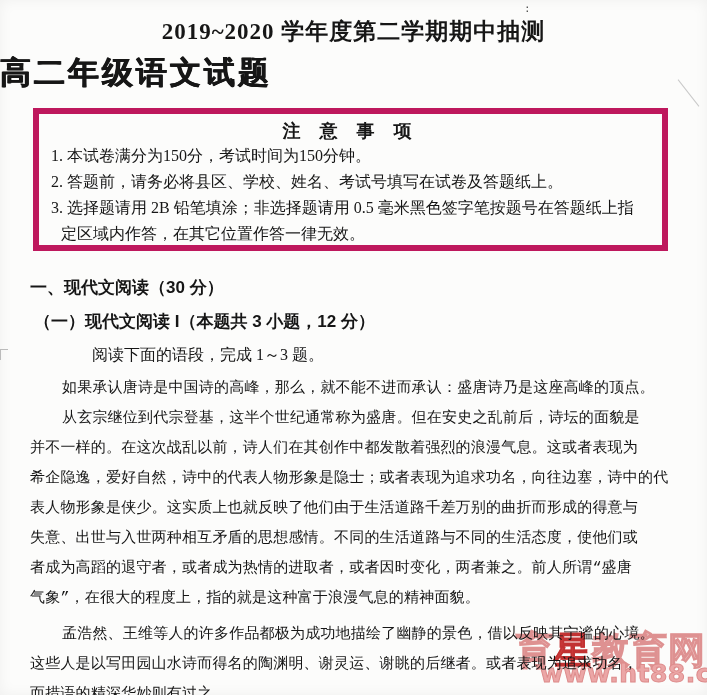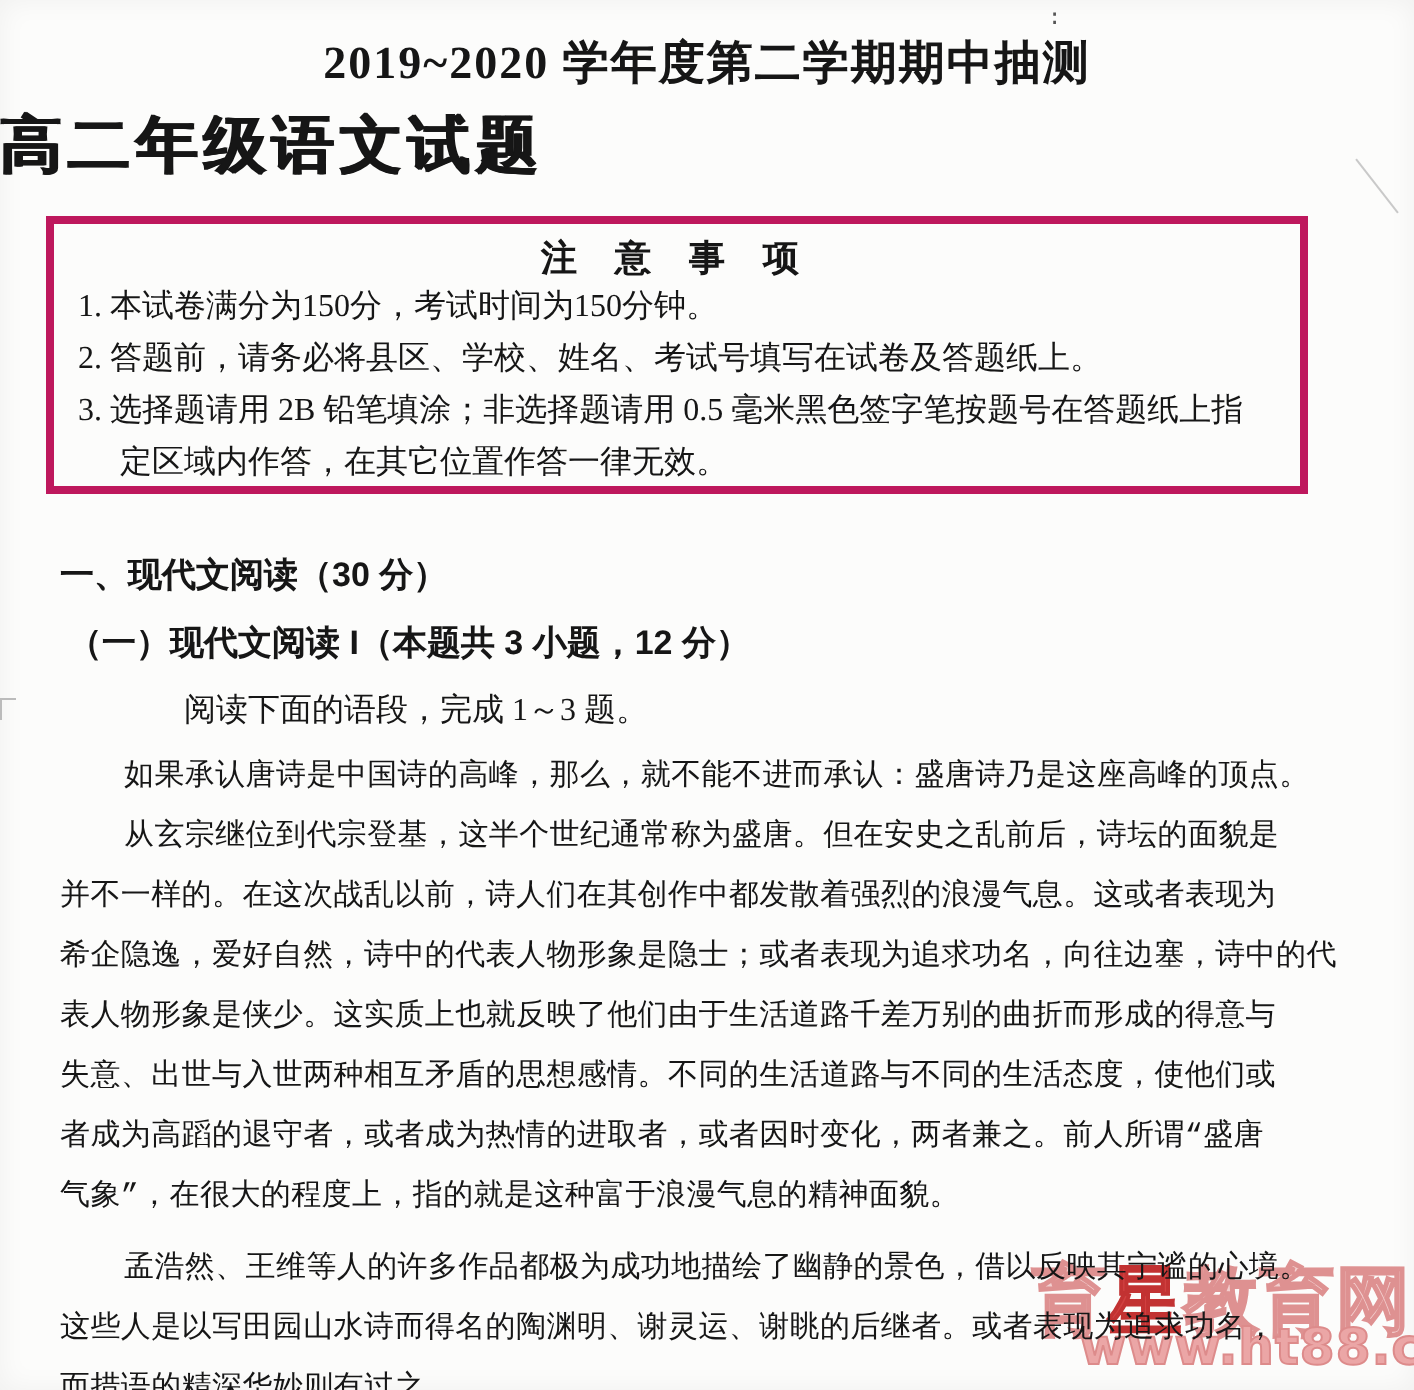--- a/index.html
+++ b/index.html
@@ -38,45 +38,45 @@
     text-align: left;
     font-size: 31px;
     font-weight: 900;
     letter-spacing: 3px;
     font-family: "Liberation Sans", sans-serif;
     text-shadow: 0.6px 0 0 #161616, -0.6px 0 0 #161616;
   }
   
   .notice-box {
     position: absolute;
-    left: 23px;
+    left: 33px;
     top: 108px;
     width: 623px;
     height: 131px;
-    border: 4px solid #be185d;
+    border: 6px solid #be185d;
     box-sizing: content-box;
     background: #fcfcfb;
   }
   .notice-title {
     margin-top: 5px;
     text-align: center;
     font-size: 18px;
     font-weight: 900;
     letter-spacing: 7px;
     font-family: "Liberation Sans", sans-serif;
   }
   .notice-line {
     padding: 0 12px;
     font-size: 16px;
     line-height: 26px;
     white-space: nowrap;
     overflow: hidden;
   }
   .notice-line.wrap-indent {
-    padding-left: 33px;
+    padding-left: 22px;
   }
   
   .section-heading {
     position: absolute;
     left: 30px;
     font-size: 17px;
     font-weight: 800;
     font-family: "Liberation Sans", sans-serif;
     white-space: nowrap;
   }

